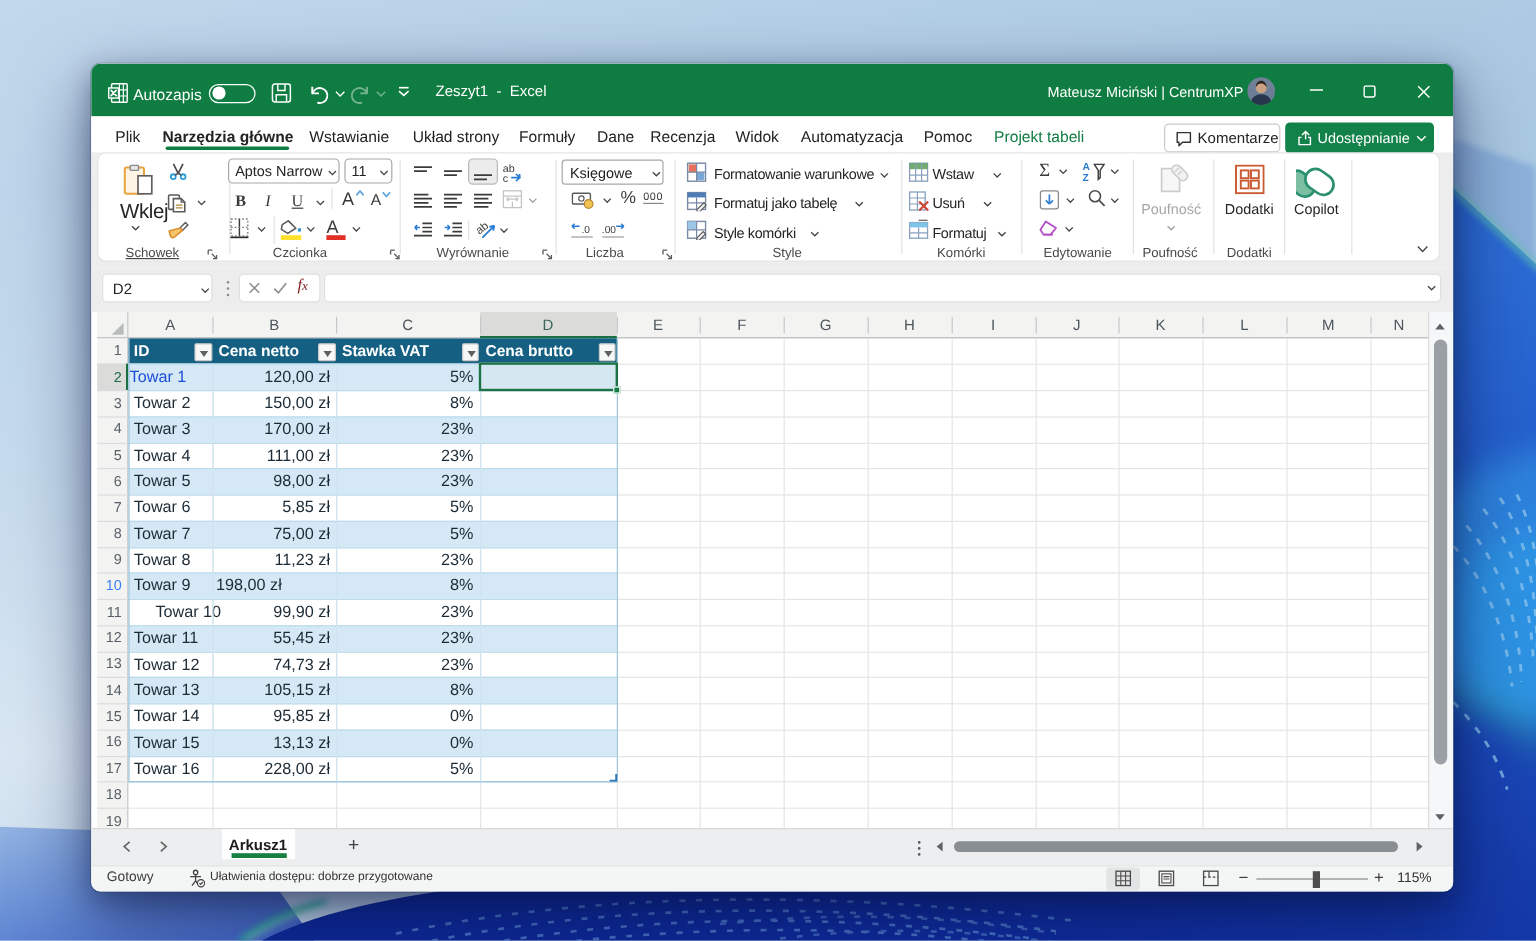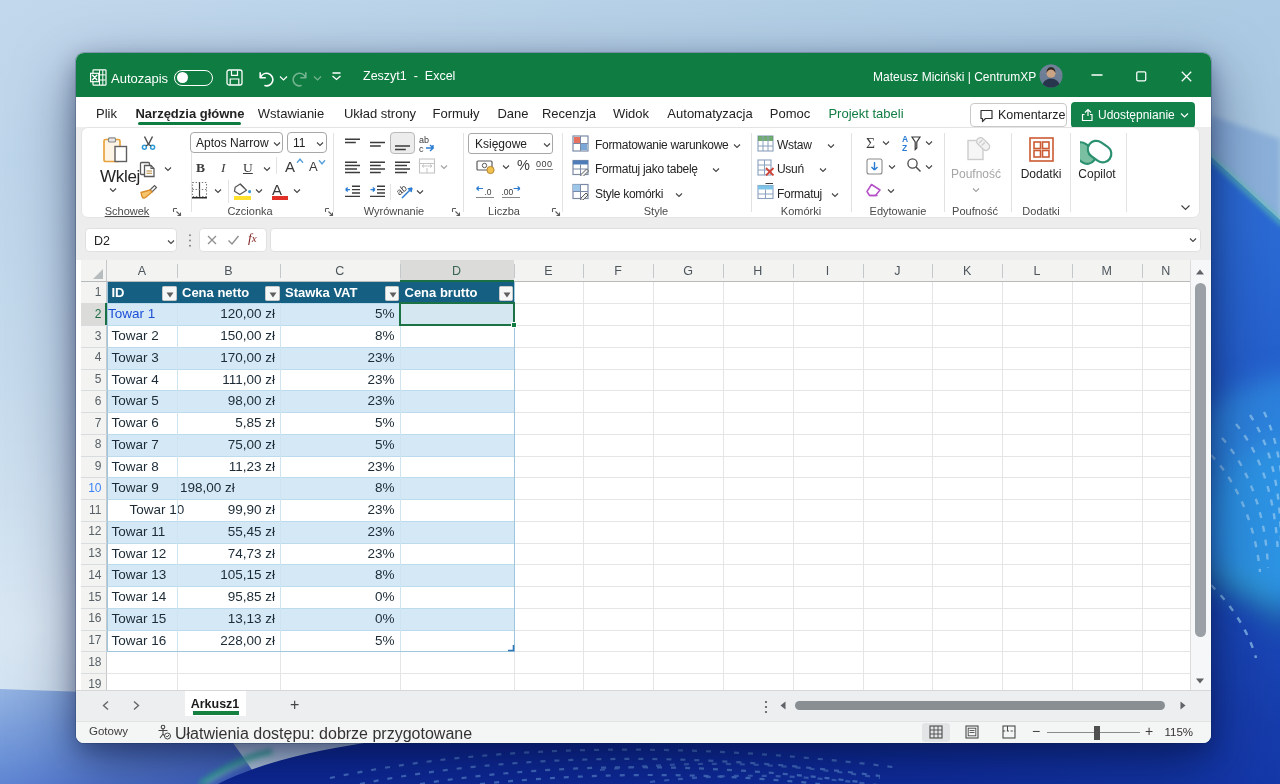--- a/index.html
+++ b/index.html
@@ -801,21 +801,21 @@
       </svg>
 
 <div class="abs" style="left:0;top:668px;width:1135px;height:22px;background:#f4f5f5;border-top:1px solid #e2e3e3;"></div>
 <div class="abs" style="left:13px;top:672px;font-size:11.5px;color:#3c3c3c;">Gotowy</div>
 <svg class="ic" style="left:80px;top:671px" width="15" height="16" viewBox="0 0 15 16">
  <circle cx="7" cy="3" r="1.8" fill="none" stroke="#444" stroke-width="1.1"></circle>
  <path d="M2.5 6.5 h9 M7 5 v5 M7 10 l-3 4 M7 10 l3 4" fill="none" stroke="#444" stroke-width="1.1"></path>
  <circle cx="11.5" cy="12" r="3" fill="#f4f5f5" stroke="#444" stroke-width="1"></circle>
  <path d="M10.2 12 l1 1 1.8-2" fill="none" stroke="#444" stroke-width="1"></path>
 </svg>
-<div class="abs" style="left:99px;top:672px;font-size:16px;color:#333;">Ułatwienia dostępu: dobrze przygotowane</div>
+<div class="abs" style="left:99px;top:672px;font-size:10px;color:#333;">Ułatwienia dostępu: dobrze przygotowane</div>
 <div class="abs" style="left:846px;top:669.5px;width:28px;height:19px;background:#e2e4e5;border-radius:3px;"></div>
 <svg class="ic" style="left:852.5px;top:672px" width="14" height="14" viewBox="0 0 14 14">
  <rect x="1" y="1" width="12" height="12" fill="none" stroke="#4a4a4a" stroke-width="1.1"></rect>
  <line x1="1" y1="5" x2="13" y2="5" stroke="#4a4a4a" stroke-width="0.9"></line>
         <line x1="1" y1="9" x2="13" y2="9" stroke="#4a4a4a" stroke-width="0.9"></line>
  <line x1="5" y1="1" x2="5" y2="13" stroke="#4a4a4a" stroke-width="0.9"></line>
         <line x1="9" y1="1" x2="9" y2="13" stroke="#4a4a4a" stroke-width="0.9"></line>
 </svg>
 <svg class="ic" style="left:889px;top:672px" width="14" height="14" viewBox="0 0 14 14">
  <rect x="1" y="1" width="12" height="12" fill="none" stroke="#4a4a4a" stroke-width="1.1"></rect>

